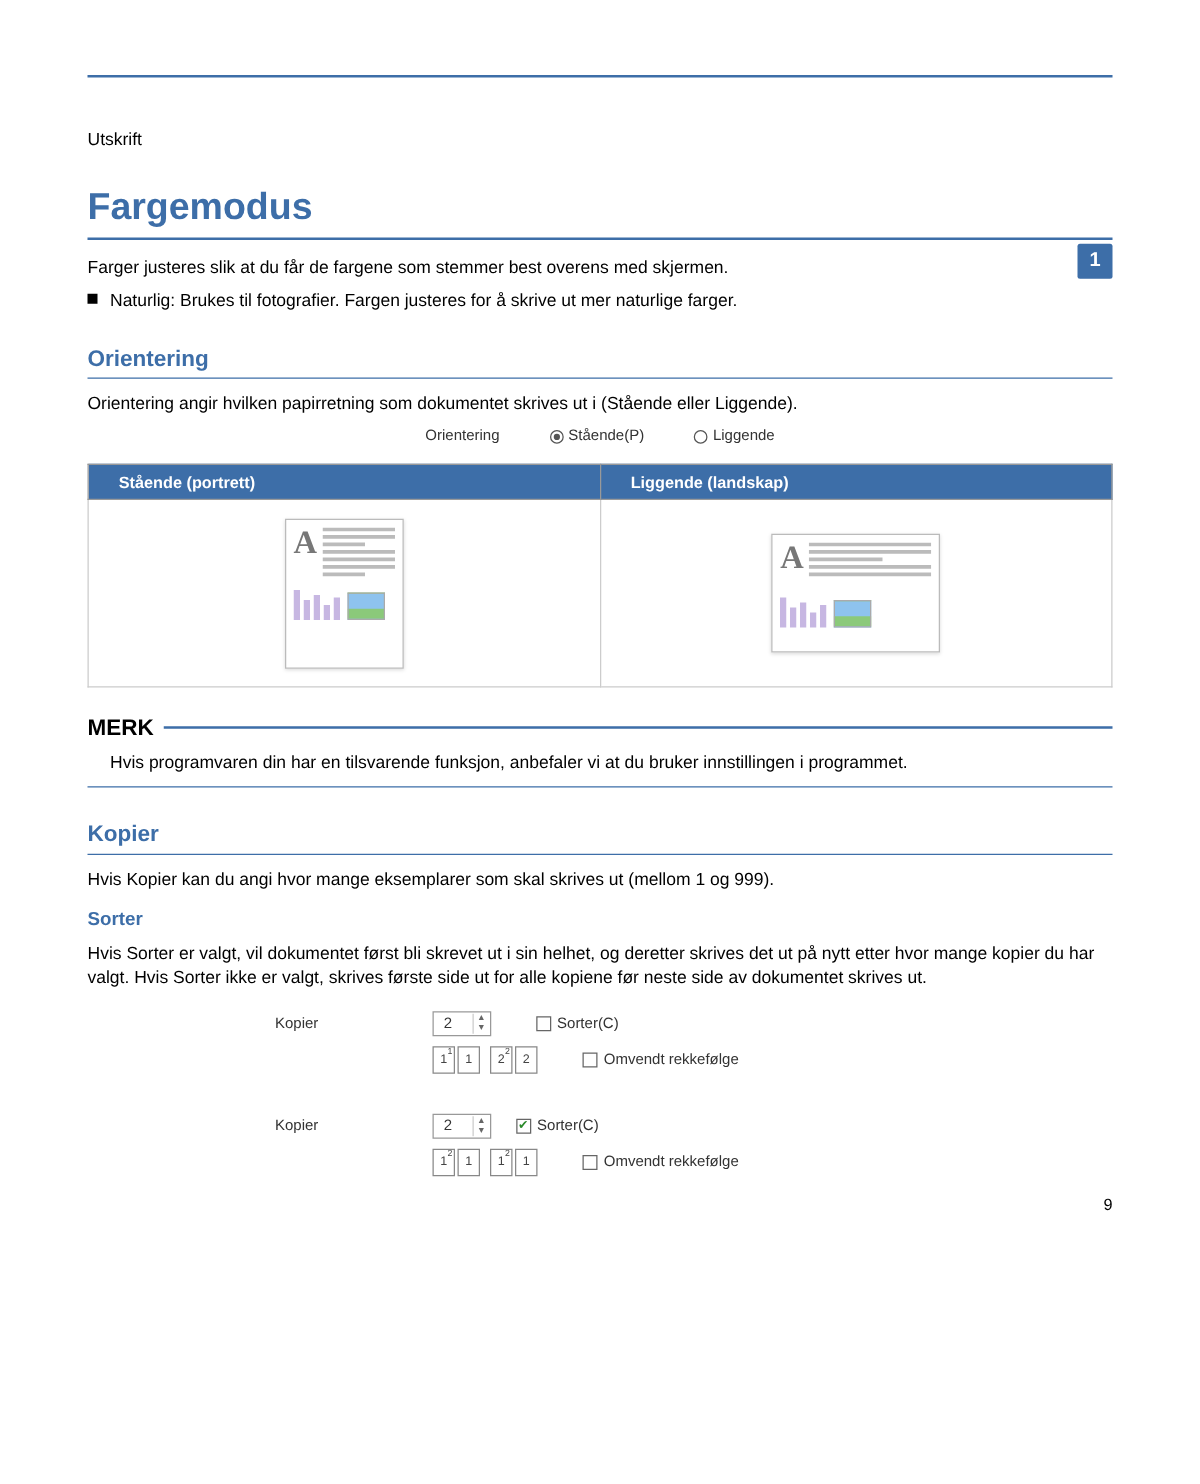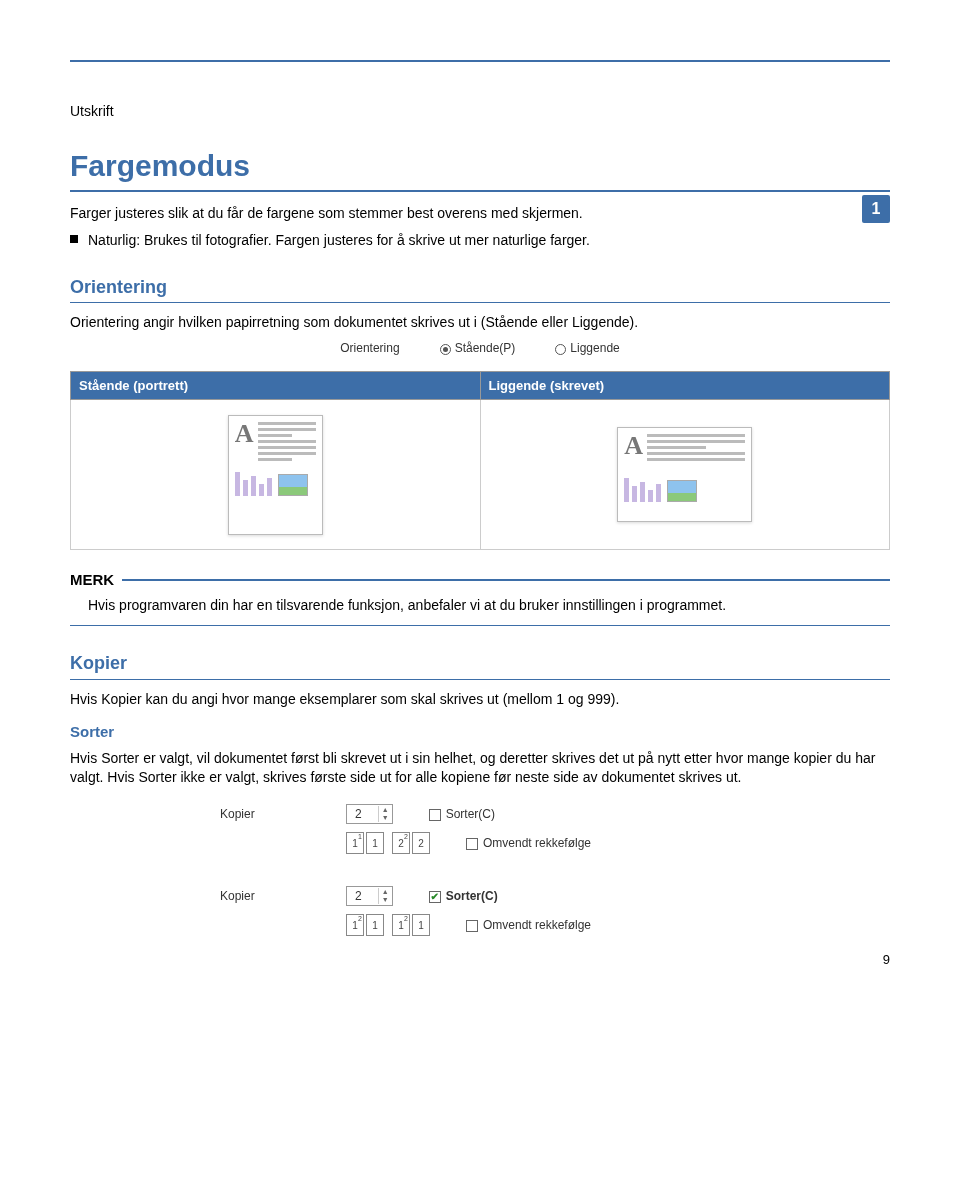--- a/index.html
+++ b/index.html
@@ -22,36 +22,36 @@
   ul.squares { list-style: none; padding-left: 0; margin-bottom: 8px; }
   ul.squares li { position: relative; padding-left: 18px; margin-bottom: 6px; }
   ul.squares li::before { content: ""; position: absolute; left: 0; top: 4px; width: 8px; height: 8px; background: #000; }
   .bold { font-weight: normal; }
   .page-badge { position: absolute; right: 70px; top: 195px; width: 28px; height: 28px; background: #3d6ea8; color: #fff; display: flex; align-items: center; justify-content: center; font-size: 16px; font-weight: bold; border-radius: 2px; }
   .radio-row { display:flex; align-items:center; gap:40px; justify-content:center; font-size:12px; margin:8px 0 14px 0; color:#333; }
   .radio-row .lbl { color:#333; }
   .radio { width:11px; height:11px; border:1px solid #555; border-radius:50%; display:inline-flex; align-items:center; justify-content:center; margin-right:4px; vertical-align:middle;}
   .radio.sel::after { content:""; width:5px; height:5px; background:#555; border-radius:50%; }
   table.oritable { width:100%; border-collapse: collapse; margin-bottom:20px; }
-  table.oritable th { background:#3d6ea8; color:#fff; text-align:left; font-weight:bold; font-size:13px; padding:5px 8px; border:1px solid #999; width:50%; }
+  table.oritable th { background:#3d6ea8; color:#fff; text-align:left; font-weight:bold; font-size:13px; padding:5px 24px; border:1px solid #999; width:50%; }
   table.oritable td { border:1px solid #ccc; padding:14px; text-align:center; height:150px; vertical-align:middle; }
   .thumb { display:inline-block; border:1px solid #bbb; background:#fff; box-shadow:0 1px 3px rgba(0,0,0,.15); padding:6px; }
   .thumb.portrait { width:95px; height:120px; }
   .thumb.landscape { width:135px; height:95px; }
   .thumb .bigA { font-family: "Times New Roman", serif; font-size:26px; font-weight:bold; color:#777; float:left; margin-right:4px; line-height:0.9; }
   .thumb .txtlines { overflow:hidden; }
   .thumb .txtlines span { display:block; height:3px; background:#bbb; margin-bottom:3px; }
   .thumb .txtlines span.short { width:60%; }
   .thumb .bars { display:flex; align-items:flex-end; gap:3px; height:26px; margin-top:6px; }
   .thumb .bars i { width:5px; background:#c7b7e2; display:block; }
   .thumb .bars i:nth-child(1){height:24px;} .thumb .bars i:nth-child(2){height:16px;} .thumb .bars i:nth-child(3){height:20px;} .thumb .bars i:nth-child(4){height:12px;} .thumb .bars i:nth-child(5){height:18px;}
   .thumb .img { width:30px; height:22px; background:linear-gradient(#8ec3ee 0 60%, #8bc97a 60% 100%); display:inline-block; border:1px solid #aaa; float:right; margin-top:6px; }
   .thumb.landscape .content-row { display:flex; gap:6px; align-items:flex-end; margin-top:6px;}
   .merk-wrap { margin:18px 0 10px 0; }
-  .merk-title { display:flex; align-items:center; font-weight:bold; font-size:15px; }
+  .merk-title { display:flex; align-items:center; font-weight:bold; font-size:18px; }
   .merk-title .line { flex:1; height:1.5px; background:#3d6ea8; margin-left:8px; }
   .merk-body { padding:6px 0 10px 18px; border-bottom:1.5px solid #3d6ea8; }
   .setting-block { border:0; padding:6px 0; margin:0 auto; width:520px; font-size:12px; color:#333; }
   .setting-row { display:flex; align-items:center; gap:16px; padding:4px 0; }
   .setting-row .label { width:110px; }
   .spin { display:inline-flex; align-items:center; border:1px solid #999; background:#fff; height:20px; }
   .spin .val { padding:0 16px 0 8px; }
   .spin .arrows { display:flex; flex-direction:column; border-left:1px solid #ccc; }
   .spin .arrows i { font-size:7px; line-height:8px; padding:0 3px; color:#666; font-style:normal; }
   .chk { width:12px; height:12px; border:1px solid #666; display:inline-flex; align-items:center; justify-content:center; margin-right:5px; vertical-align:middle; font-size:10px; color:#2a8a2a; }
@@ -88,21 +88,21 @@
 <div class="radio-row">
   <span class="lbl">Orientering</span>
   <span><span class="radio sel"></span><span>Stående(P)</span></span>
   <span><span class="radio"></span><span>Liggende</span></span>
 </div>
 
 <table class="oritable">
   <tbody>
       <tr>
     <th>Stående (portrett)</th>
-    <th>Liggende (skrevet)</th>
+    <th>Liggende (landskap)</th>
   </tr>
   <tr>
     <td>
       <div class="thumb portrait">
         <span class="bigA">A</span>
         <div class="txtlines">
               <span></span>
               <span></span>
               <span class="short"></span>
               <span></span>
@@ -198,21 +198,21 @@
 <div class="setting-block">
   <div class="setting-row">
     <span class="label">Kopier</span>
     <span class="spin">
       <span class="val">2</span>
       <span class="arrows">
           <i>▲</i>
           <i>▼</i>
         </span>
     </span>
-    <span style="margin-left:20px;font-weight:bold;"><span class="chk">✔</span><span>Sorter(C)</span></span>
+    <span style="margin-left:4px;"><span class="chk">✔</span><span>Sorter(C)</span></span>
   </div>
   <div class="setting-row">
     <span class="label"></span>
     <span class="pageicons">
       <span class="pgicon">1<span class="sup">2</span></span>
         <span class="pgicon">1</span>
       <span style="width:4px;"></span>
       <span class="pgicon">1<span class="sup">2</span></span>
         <span class="pgicon">1</span>
     </span>

